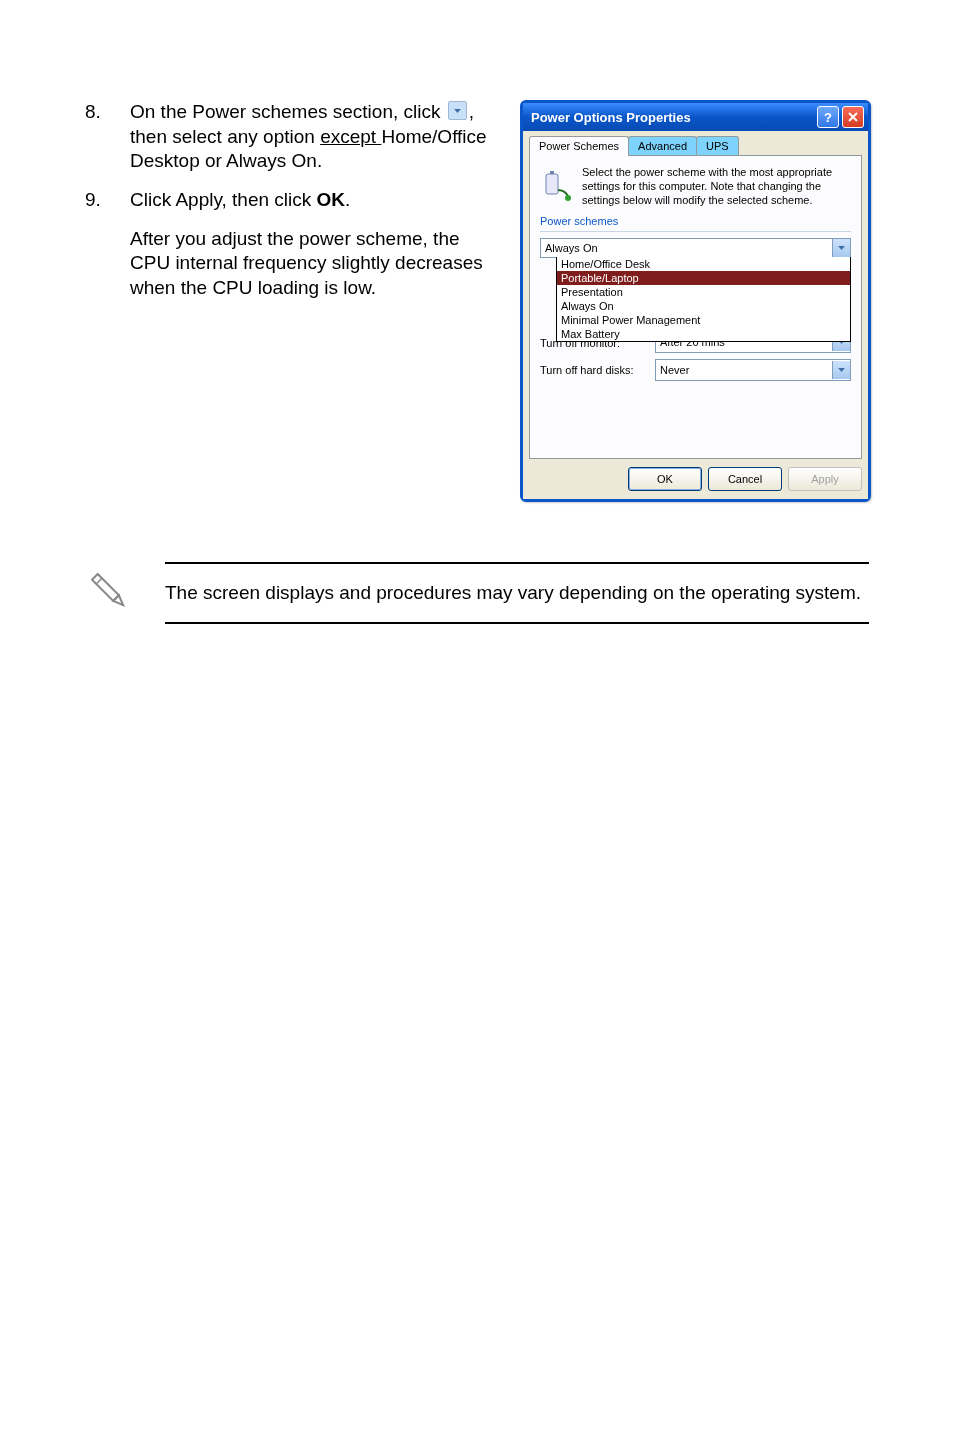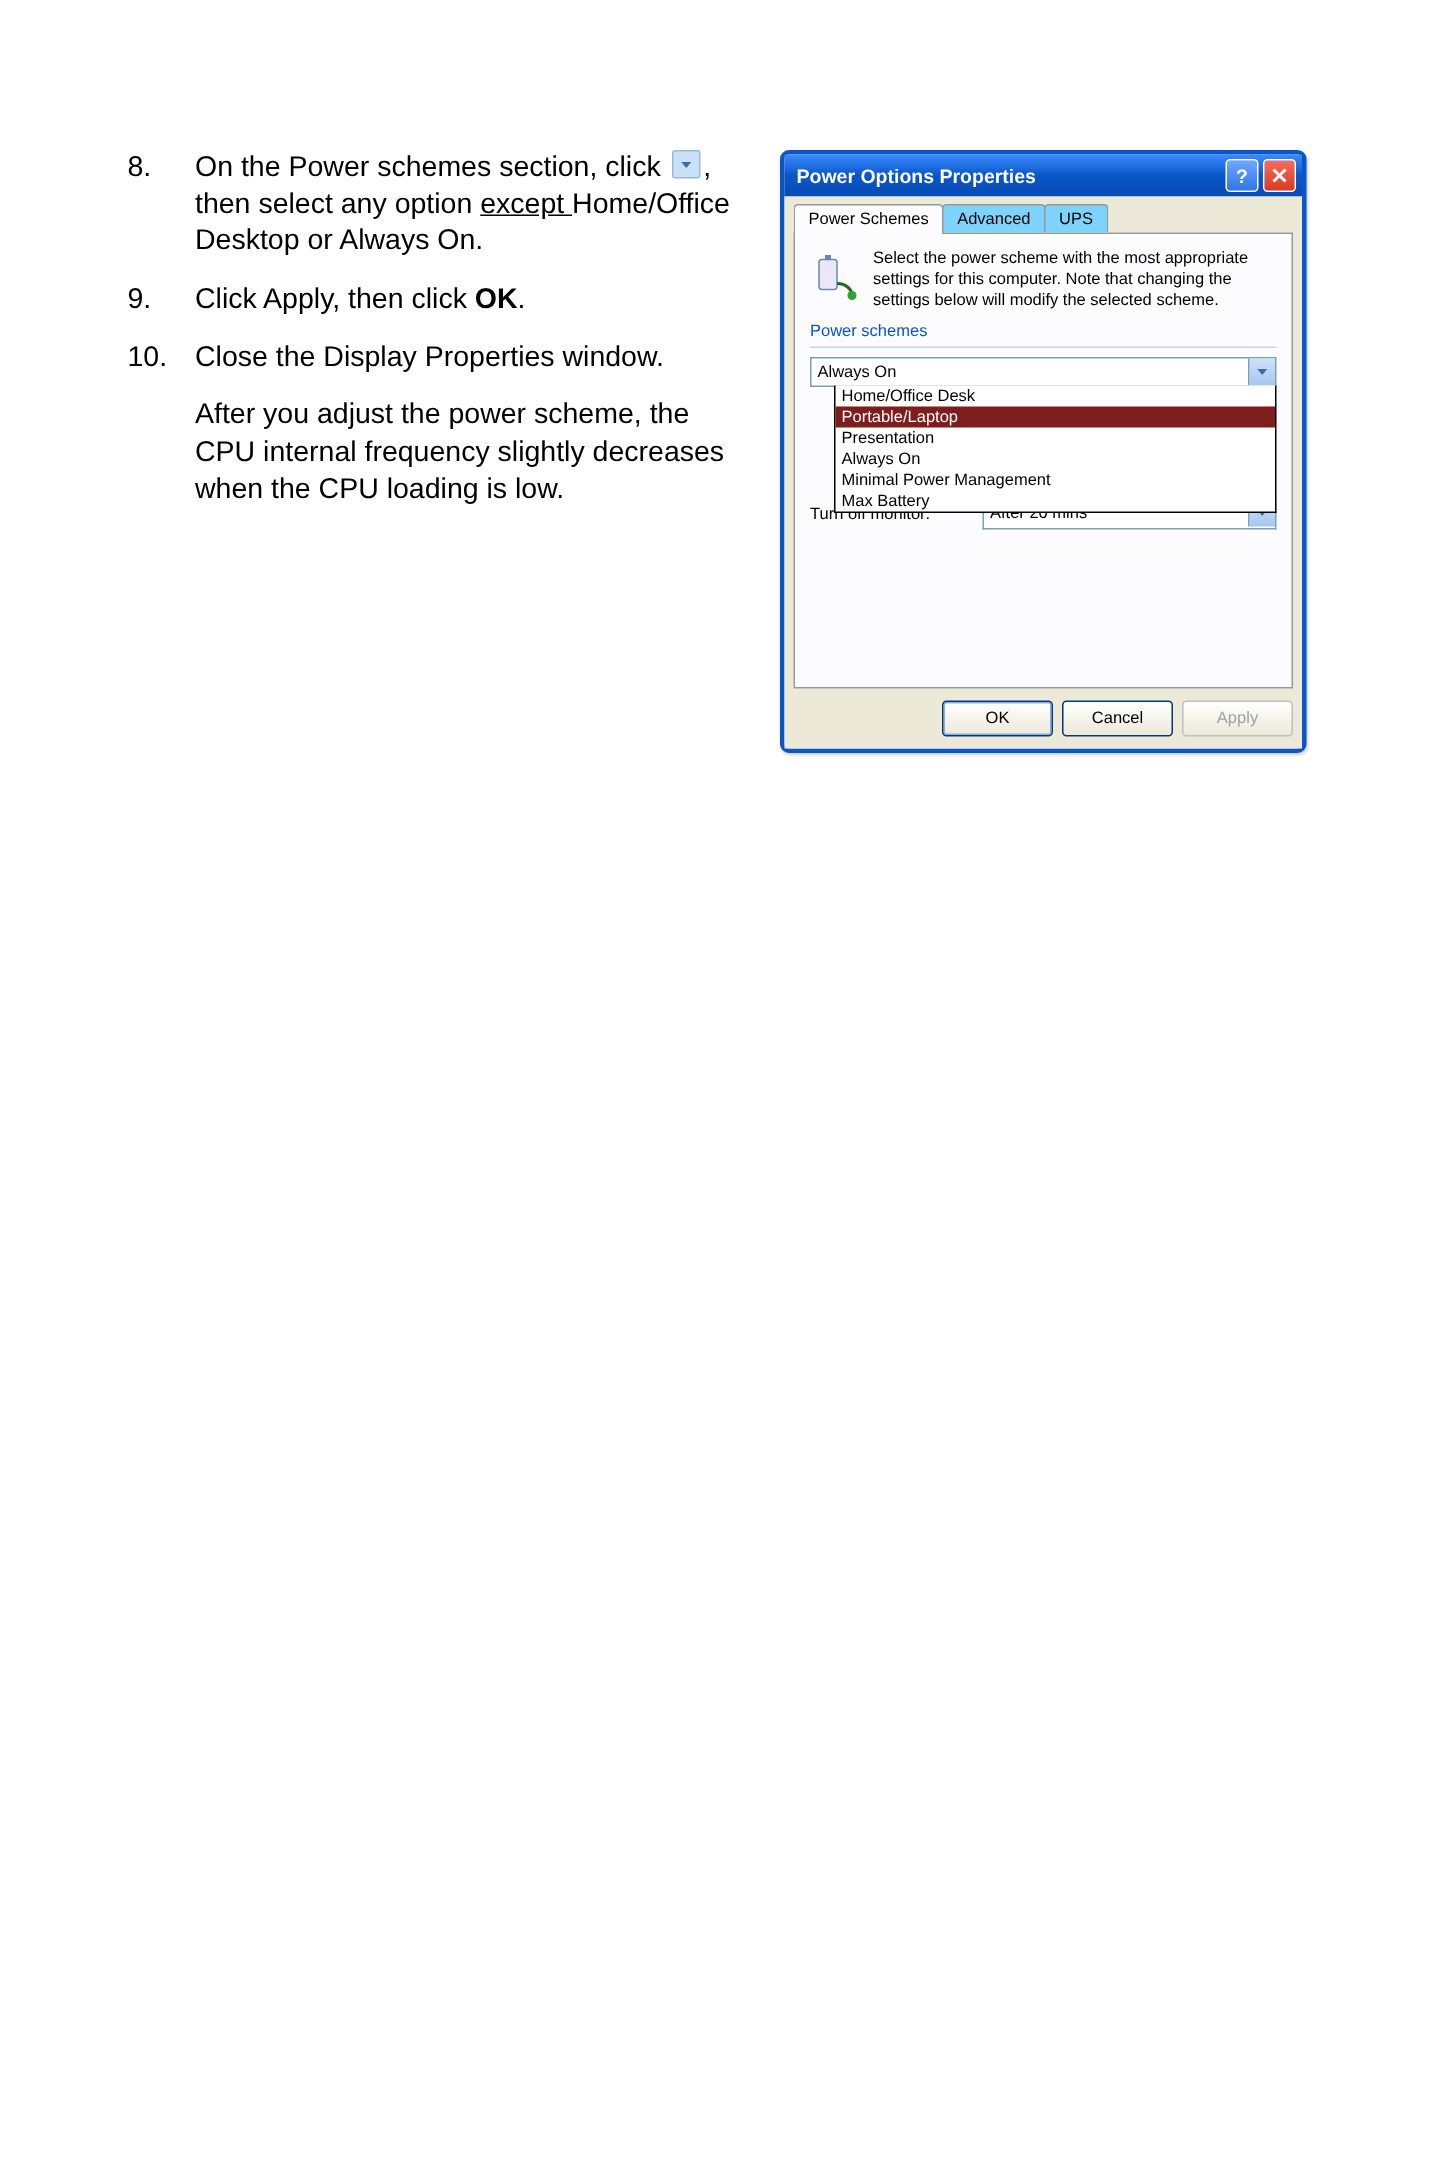--- a/index.html
+++ b/index.html
@@ -268,24 +268,20 @@
               <path d="M0 0 L5 6 L10 0 Z" fill="#3b6ea5"></path>
             </svg>
         </span><span>, then select any option </span><span class="underline">except </span><span>Home/Office Desktop or Always On.</span>
       </div>
 
       <div class="ol-item">
         <span class="ol-num">9.</span>
         <span>Click Apply, then click </span><b>OK</b><span>.</span>
       </div>
 
-      <div class="ol-item">
-        <span class="ol-num">10.</span>
-        <span>Close the Display Properties window.</span>
-      </div>
 
       <div class="continuation">After you adjust the power scheme, the CPU internal frequency slightly decreases when the CPU loading is low.</div>
     </div>
 
     <div class="dialog-col">
       <div class="xp-dialog">
         <div class="xp-titlebar">
           <span>Power Options Properties</span>
           <div class="xp-title-buttons">
             <div class="xp-tb-btn">?</div>
@@ -340,28 +336,53 @@
               <div class="xp-row-field top-cut">
                 <span>After 20 mins</span>
                 <span class="arrow">
                   <svg viewBox="0 0 10 6">
                       <path d="M0 0 L5 6 L10 0 Z" fill="#3b6ea5"></path>
                     </svg>
                 </span>
               </div>
             </div>
 
+            <div class="xp-row2">
+              <div class="xp-row-label">Turn off hard disks:</div>
+              <div class="xp-row-field">
+                <span>Never</span>
+                <span class="arrow">
+                  <svg viewBox="0 0 10 6">
+                      <path d="M0 0 L5 6 L10 0 Z" fill="#3b6ea5"></path>
+                    </svg>
+                </span>
+              </div>
+            </div>
 
           </div>
           <div class="xp-buttons-row">
             <div class="xp-btn default">OK</div>
             <div class="xp-btn">Cancel</div>
             <div class="xp-btn disabled">Apply</div>
           </div>
         </div>
       </div>
     </div>
 
   </div>
 
+  <div class="note-row">
+    <div class="pencil-icon">
+      <svg viewBox="0 0 48 48">
+        <g transform="rotate(-45 24 24)">
+          <rect x="20" y="4" width="8" height="30" fill="none" stroke="#888" stroke-width="2"></rect>
+          <path d="M20 34 L24 44 L28 34 Z" fill="none" stroke="#888" stroke-width="2"></path>
+          <line x1="20" y1="10" x2="28" y2="10" stroke="#888" stroke-width="1.5"></line>
+        </g>
+      </svg>
+    </div>
+    <div class="note-text-wrap">
+      <span>The screen displays and procedures may vary depending on the operating system.</span>
+    </div>
+  </div>
 
 
 </div>
 
 </body></html>

